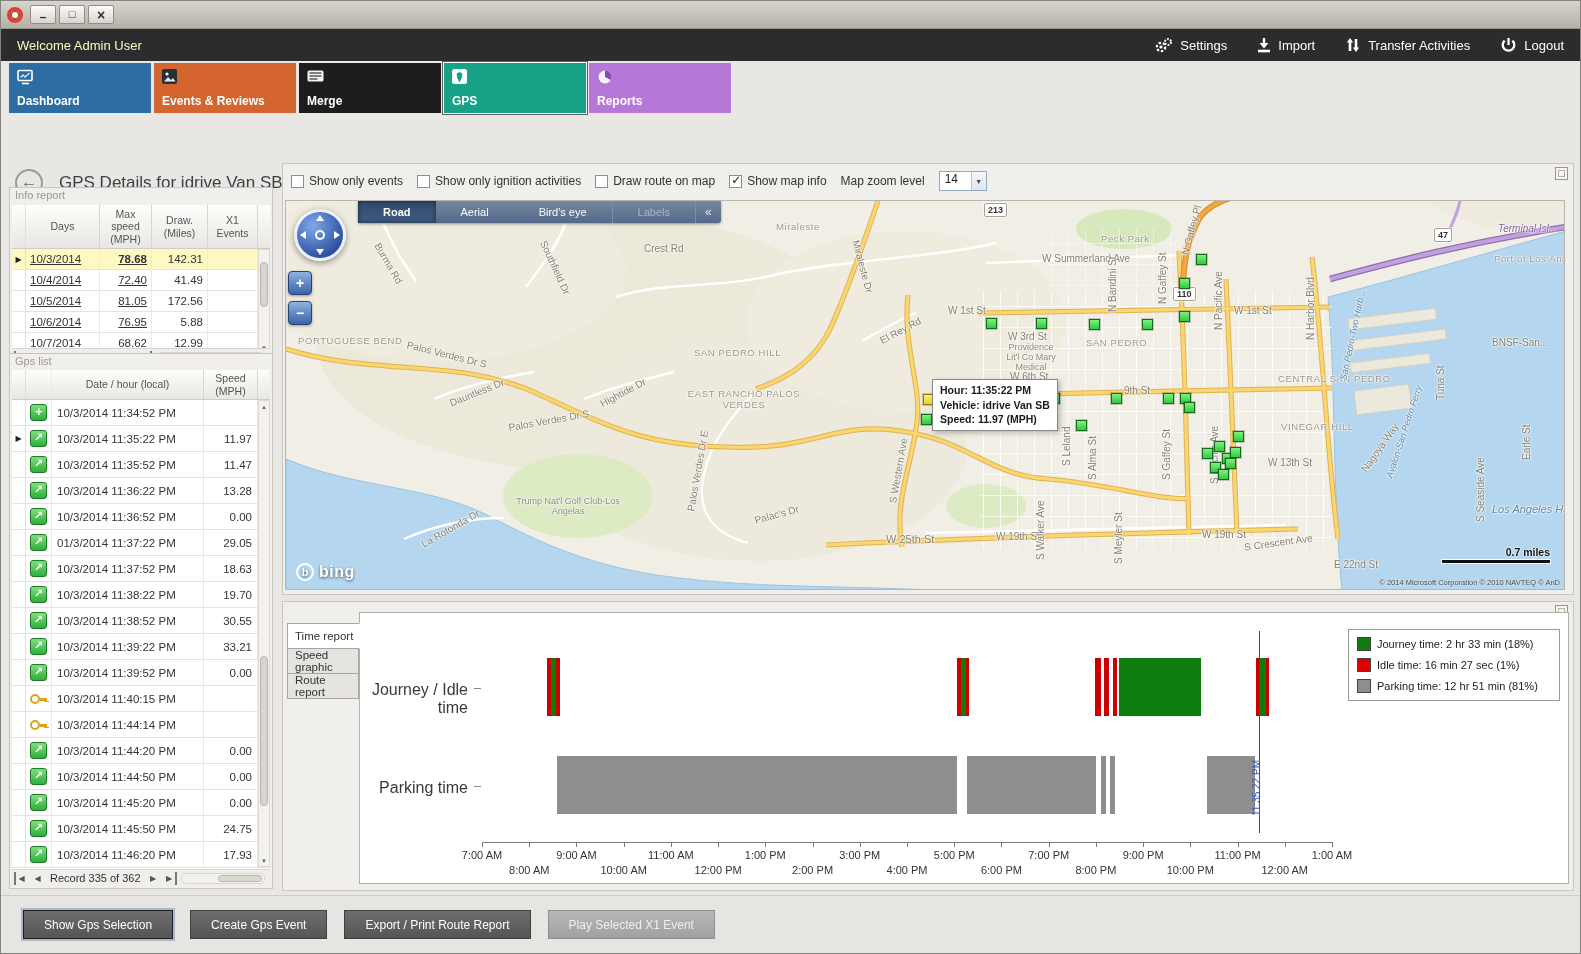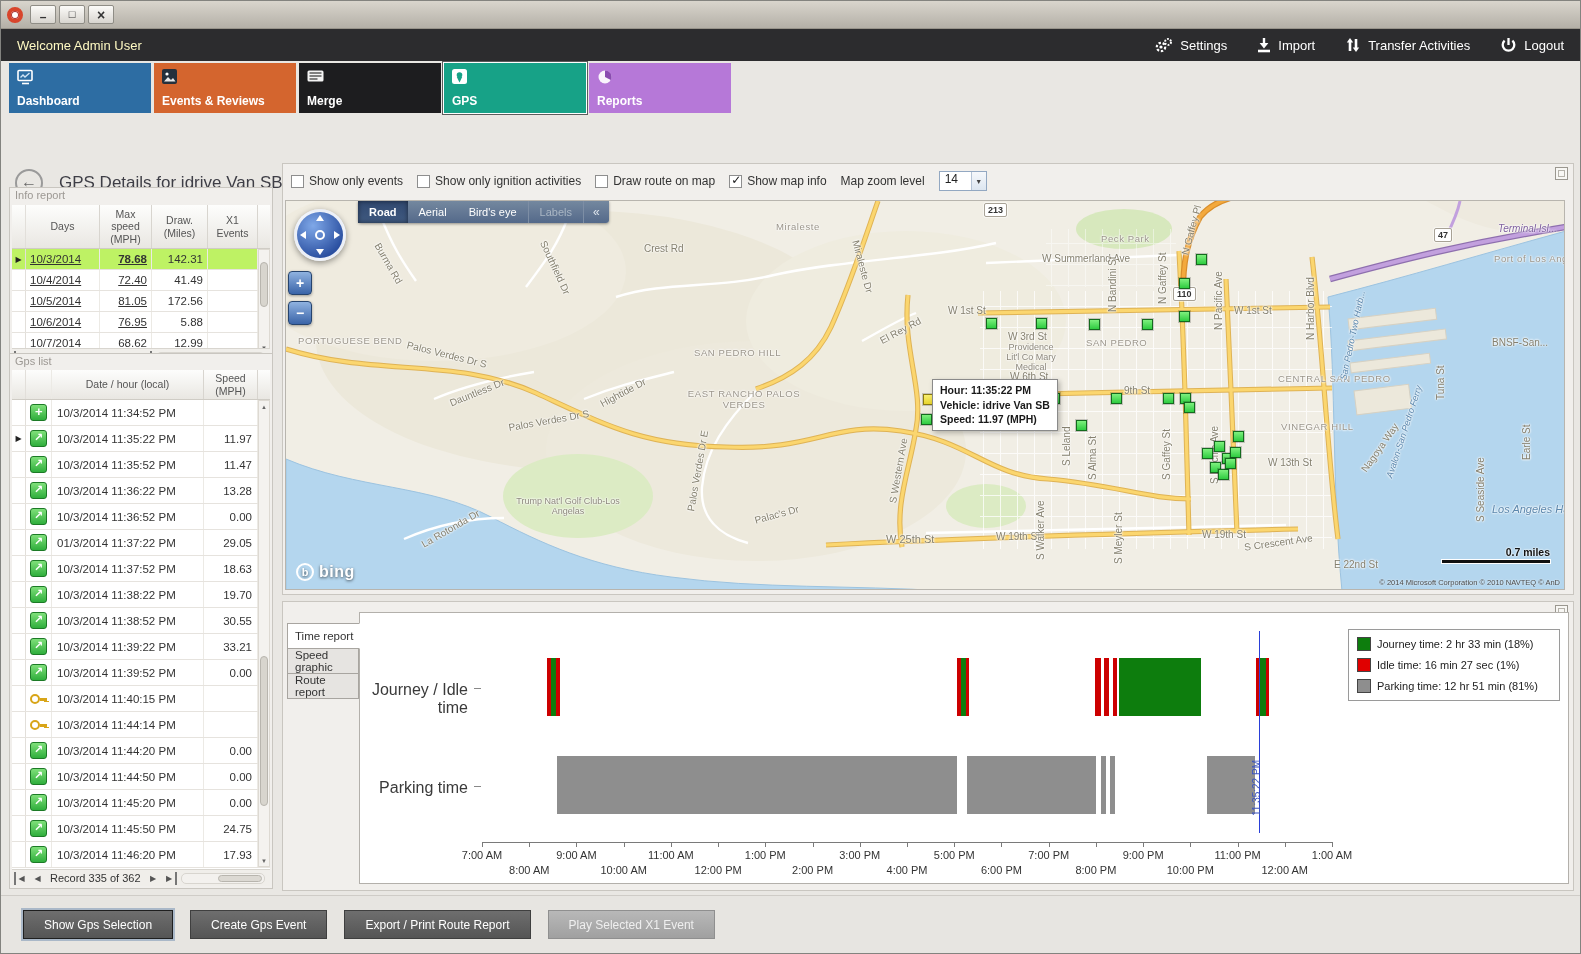--- a/index.html
+++ b/index.html
@@ -47,21 +47,21 @@
   .info-group { left:8px; top:155px; width:264px; height:181px;margin-top:31px; }
   .tbl { position:absolute; left:2px; right:2px; background:#fff; }
   .info-tbl { top:17px; bottom:19px; }
   .thead { display:flex; background:linear-gradient(#fdfdfc,#e9e7e2); border-bottom:1px solid #cfccc5; }
   .th { font-size:10.5px; color:#555; display:flex; align-items:center; justify-content:center; text-align:center; border-right:1px solid #d8d5cf; padding:2px; line-height:1.15; }
   .info-tbl .thead { height:44px; }
   .gut { width:14px; flex:none; display:flex; align-items:center; justify-content:center; border-right:1px solid #e2dfda; }
   .c-day { width:74px; } .c-speed { width:52px; } .c-dist { width:56px; } .c-x1 { width:50px; }
   .trow { display:flex; height:21px; border-bottom:1px solid #e6e3de; background:#fff; cursor:pointer; }
   .trow .cell { display:flex; align-items:center; font-size:11.5px; color:#333; border-right:1px solid #eceae5; padding:0 4px; }
-  .trow.sel { background:#bef264; }
+  .trow.sel { background:#fef9c3; }
   .trow.sel .gut::after, .grow.sel .gut::after { content:"▶"; font-size:8px; color:#222; }
   a.link { color:#3a57b0; text-decoration:underline; }
   .c-day.cell { justify-content:flex-start; }
   .c-speed.cell, .c-dist.cell { justify-content:flex-end; }
   .trow.sel .c-speed { font-weight:bold; }
 
   
   .gps-group { left:8px; top:352px; width:264px; height:536px; }
   .gps-tbl { top:16px; bottom:19px; }
   .gps-tbl .thead { height:30px; }
@@ -139,21 +139,21 @@
   .dm55 { transform:rotate(-55deg); transform-origin:left bottom; }
   .dm72 { transform:rotate(-72deg); transform-origin:left bottom; }
   .dm78 { transform:rotate(-78deg); transform-origin:left bottom; }
   .shield { position:absolute; background:#fff; border:1px solid #a8a296; border-radius:2px; padding:0 3px; font-size:9px; font-weight:bold; color:#333; line-height:12px; box-shadow:0 0 0 1px rgba(255,255,255,.5); }
   .marker { position:absolute; width:11px; height:11px; background:linear-gradient(#7ef07e,#2ecc40); border:1px solid #146b1e; box-shadow:0 0 0 1px rgba(0,0,0,.18); cursor:pointer; z-index:3; }
   .marker.yellow { background:linear-gradient(#f8ef70,#e8d52c); border-color:#8a7a10; z-index:4; }
   .tip { position:absolute; left:646px; top:178px; background:#fff; border:1px solid #8a8a8a; box-shadow:2px 2px 5px rgba(0,0,0,.25); padding:3px 7px; font-size:10.5px; font-weight:bold; color:#1a1a1a; line-height:1.4; z-index:5; white-space:nowrap; }
 
   .map-tabsbar { position:absolute; left:72px; top:0; height:22px; display:flex; background:linear-gradient(#74889f,#54698a); border-radius:0 0 3px 3px; box-shadow:0 1px 3px rgba(0,0,0,.4); z-index:6; align-items:stretch; }
   .mtab-items { display:flex; align-items:stretch; }
-  .mtab { padding:0 11px; font-size:11px; color:#fff; display:flex; align-items:center; cursor:pointer; }
+  .mtab { padding:0 25px; font-size:11px; color:#fff; display:flex; align-items:center; cursor:pointer; }
   .mtab.active { background:linear-gradient(#314970,#405a80); box-shadow:inset 0 0 5px rgba(0,0,0,.5); font-weight:bold; }
   .mtab.dim { color:#a9b6c4; border-left:1px solid #7d8ea5; }
   .mcollapse { padding:0 9px; color:#dfe6ee; border-left:1px solid #7d8ea5; display:flex; align-items:center; font-size:12px; cursor:pointer; }
   .mcollapse::after { content:"«"; }
 
   .compass { position:absolute; left:8px; top:8px; width:52px; height:52px; border-radius:50%; background:radial-gradient(circle at 35% 30%,#7fa8e8,#2a4fa0 75%); border:3px solid rgba(255,255,255,.9); box-shadow:0 2px 6px rgba(0,0,0,.4); z-index:6; cursor:pointer; }
   .c-arrow { position:absolute; width:0; height:0; border:4px solid transparent; }
   .c-n { top:3px; left:50%; transform:translateX(-50%); border-bottom:6px solid #fff; border-top:none; }
   .c-s { bottom:3px; left:50%; transform:translateX(-50%); border-top:6px solid #fff; border-bottom:none; }
   .c-w { left:3px; top:50%; transform:translateY(-50%); border-right:6px solid #fff; border-left:none; }

